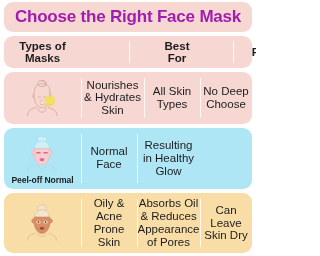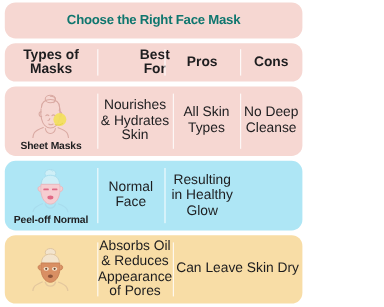--- a/index.html
+++ b/index.html
@@ -30,35 +30,36 @@
   .title-card {
     background: #f6d7d2;
     border-radius: 9px;
     height: 30px;
     min-height: 30px;
     display: flex;
     align-items: center;
     justify-content: center;
   }
   .title-text {
-    font-size: 11px;
+    font-size: 17px;
     font-weight: bold;
-    color: #0f766e;
+    color: #a21caf;
     letter-spacing: -0.2px;
     white-space: nowrap;
   }
 
   
   .header-card {
     background: #f6d7d2;
     border-radius: 9px;
     height: 32px;
     min-height: 32px;
     display: flex;
     align-items: stretch;
+    gap: 48px;
   }
   .hcell {
     display: flex;
     align-items: center;
     justify-content: center;
     text-align: center;
     font-size: 11.5px;
     font-weight: bold;
     color: #1d1d1f;
     line-height: 1.08;
@@ -179,30 +180,29 @@
             <path d="M20.5 21.8c0 1.2-.9 1.6-1.5 1.6"></path>
             <path d="M19.6 26.3c1 .7 2.7.7 3.7 0"></path>
             <path d="M15.1 29.2c-3 1.1-6.5 2.7-7.6 4.6-.7 1.2-1 2.6-1.1 4.1"></path>
             <path d="M27.4 29.4c3 1.1 6.4 2.6 7.5 4.4.8 1.3 1.1 2.7 1.2 4.2"></path>
             <path d="M16.8 30.1c.4 2.3 2 4.1 4.2 4.1s3.8-1.8 4.2-4.1"></path>
           </g>
           <circle cx="28.9" cy="22.6" r="5.4" fill="#f2e05c" opacity="0.92"></circle>
           <path d="M24.6 26.6c2.3 1.2 5.1.7 6.9-1.1" fill="none" stroke="#e6d24a" stroke-width="0.8"></path>
         </svg>
       </div>
-      <div class="mask-caption">Sheet Masks</div>
     </div>
     <div class="cell col-pros">
       <span class="txt">Nourishes &amp; Hydrates Skin</span>
     </div>
     <div class="cell col-best">
       <span class="txt">All Skin Types</span>
     </div>
     <div class="cell col-cons">
-      <span class="txt">No Deep Cleanse</span>
+      <span class="txt">No Deep Choose</span>
     </div>
   </div>
 
   <div class="row-card r2">
     <div class="cell type-cell">
       <div class="mask-figure">
         <svg width="44" height="38" viewBox="0 0 44 38" aria-hidden="true">
           <ellipse cx="21" cy="5.6" rx="4.6" ry="3.4" fill="#cfeff7" stroke="#a8dced" stroke-width="0.8"></ellipse>
           <path d="M21 2.6c1 0 1.8.5 1.8 1.2" fill="none" stroke="#a8dced" stroke-width="0.8"></path>
           <path d="M13.4 14.6c0-5 3.4-7.6 7.6-7.6s7.6 2.6 7.6 7.6c0 1.2-.2 2.4-.2 2.4z" fill="#cfeff7" stroke="#a8dced" stroke-width="0.8"></path>
@@ -240,20 +240,23 @@
           <ellipse cx="24.5" cy="19" rx="2.2" ry="1.6" fill="#f6e9d4"></ellipse>
           <circle cx="17.5" cy="19" r="0.9" fill="#6b4630"></circle>
           <circle cx="24.5" cy="19" r="0.9" fill="#6b4630"></circle>
           <ellipse cx="21" cy="25.2" rx="2.1" ry="1.5" fill="#8c5338"></ellipse>
           <path d="M14.6 29.8c-3 1.2-6.2 2.6-7.2 4.4-.7 1.1-1 2.4-1 3.4" fill="none" stroke="#e3c79e" stroke-width="1.1"></path>
           <path d="M27.4 30c3 1.1 6.1 2.5 7.1 4.3.7 1.1 1 2.4 1 3.3" fill="none" stroke="#e3c79e" stroke-width="1.1"></path>
           <path d="M16.6 29.8c.6 2.2 2.2 3.7 4.4 3.7s3.8-1.5 4.4-3.7" fill="none" stroke="#e3c79e" stroke-width="1.1"></path>
         </svg>
       </div>
     </div>
+    <div class="cell col-best">
+      <span class="txt">Oily &amp; Acne Prone Skin</span>
+    </div>
     <div class="cell col-pros">
       <span class="txt">Absorbs Oil &amp; Reduces Appearance of Pores</span>
     </div>
     <div class="cell col-cons">
       <span class="txt">Can Leave Skin Dry</span>
     </div>
   </div>
 
 </div>
 

